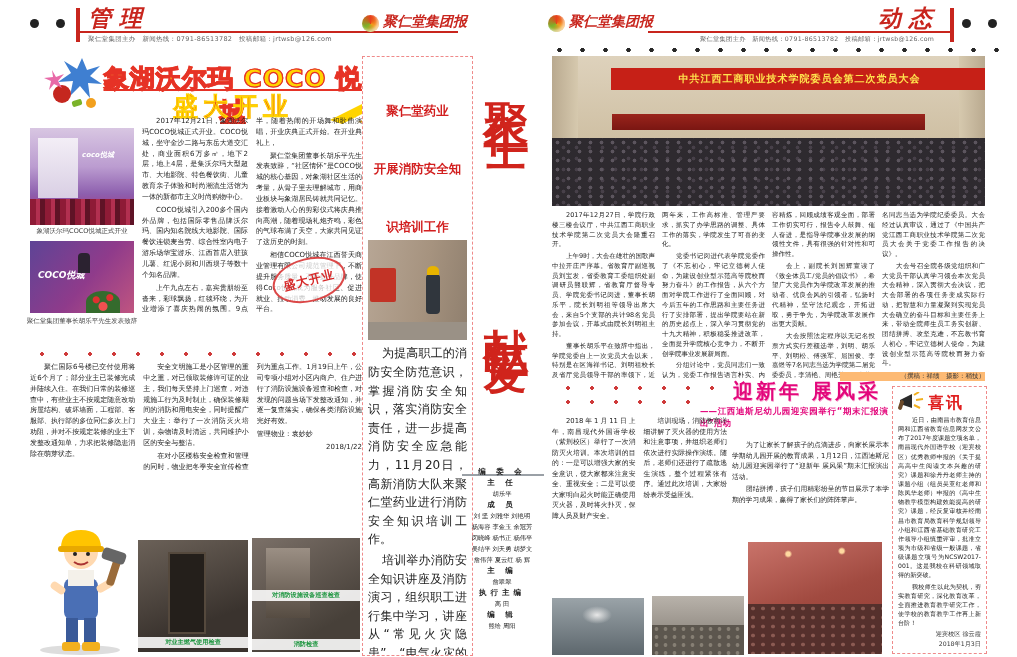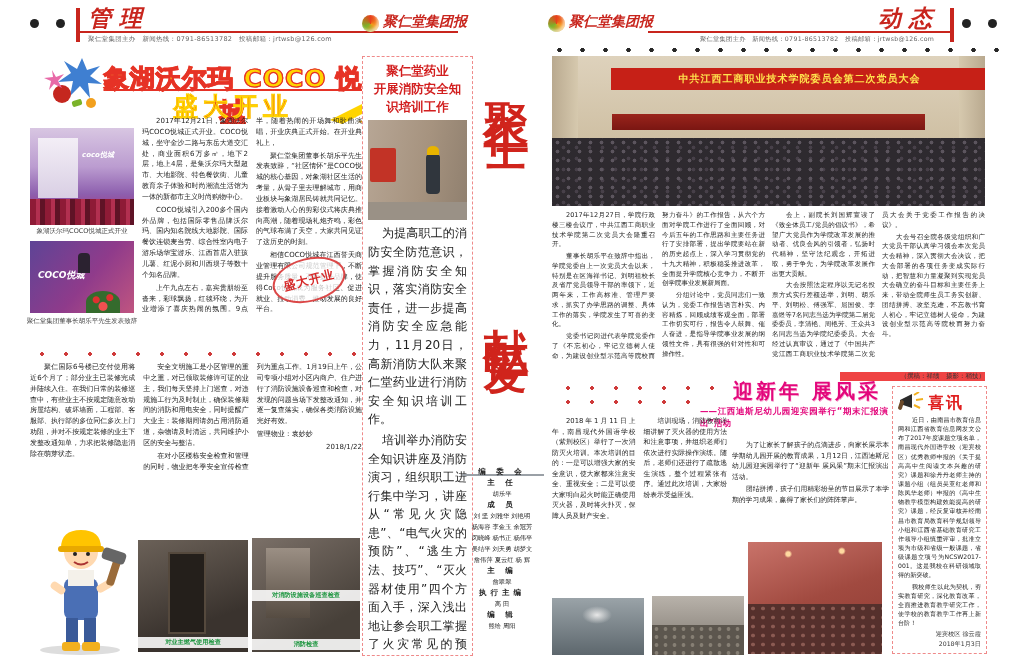--- a/index.html
+++ b/index.html
@@ -20,21 +20,21 @@
   .cols4{column-count:4;column-gap:7px;}
   .photo{position:absolute;overflow:hidden;}
   .cap{position:absolute;font-size:6.5px;color:#444;text-align:center;line-height:1.35;}
   .gcap{position:absolute;left:0;right:0;background:rgba(255,255,255,.88);color:#1e9640;
         font-size:6.2px;font-weight:bold;text-align:center;padding:1px 0;}
   .headline-yellow{font-weight:bold;color:#ffd400;-webkit-text-stroke:1.1px #e63226;
         text-shadow:0 0 1px #e63226;letter-spacing:1px;text-align:center;font-size:25px;}
   .headline-red{font-weight:bold;color:#e62222;letter-spacing:5px;text-align:center;font-size:25px;
         -webkit-text-stroke:.6px #ffd400;}
   .firebox{position:absolute;border:1.6px dashed #ef8a8a;background:#fff;padding:5px;box-sizing:border-box;overflow:hidden;}
-  .firetitle{color:#d21f1f;font-weight:bold;font-size:12.5px;text-align:center;line-height:1.45;}
+  .firetitle{color:#d21f1f;font-weight:bold;font-size:12.5px;text-align:center;line-height:1.45;margin-top:40px;}
   .motto{writing-mode:vertical-rl;text-orientation:upright;font-family:"DejaVu Serif",serif;
          color:#d0241c;font-weight:600;position:absolute;font-size:45px;line-height:1;}
   .board{font-size:6.3px;color:#222;text-align:center;line-height:11px;}
   .board .lbl{font-size:7.5px;letter-spacing:4px;font-weight:bold;}
   .stamp{position:absolute;border:2px solid rgba(214,40,40,.85);border-radius:50%;
          color:#d62828;font-weight:bold;font-size:12px;display:flex;align-items:center;
          justify-content:center;transform:rotate(-14deg);letter-spacing:1px;}
   .magenta-head{color:#e3077c;font-weight:bold;font-size:20px;letter-spacing:3px;
          text-shadow:.5px .5px 0 #f7a8cf;}
   .magenta-sub{color:#e3077c;font-weight:bold;font-size:8.5px;line-height:1.4;text-align:justify;}
@@ -101,21 +101,21 @@
     <p>上午九点左右，嘉宾贵朋纷至沓来，彩球飘扬，红毯环绕，为开业增添了喜庆热闹的氛围。9点半，随着热闹的开场舞和歌曲演唱，开业庆典正式开始。在开业典礼上，</p>
     <p>聚仁堂集团董事长胡乐平先生发表致辞，“社区情怀”是COCO悦城的核心基因，对象湖社区生活的考量，从骨子里去理解城市，用商业板块与象湖居民铸就共同记忆。接着激动人心的剪彩仪式将庆典推向高潮，随着现场礼炮齐鸣，彩色的气球布满了天空，大家共同见证了这历史的时刻。</p>
     <p>相信COCO悦城在江西誉天商业管理有限公司规范管理下，不断提升服务质量，不断提升品牌，使得Coco悦城成为服务社区、促进就业、拉动消费、推动发展的良好平台。</p>
   </div>
   <div class="stamp" style="left:272px;top:258px;width:70px;height:40px;background:rgba(255,255,255,.75);">盛大开业</div>
 
   <div class="abs dotrow-red" style="left:30px;top:351px;width:332px;height:6px;"></div>
 
   <div class="abs body cols3" style="left:30px;top:362px;width:332px;height:148px;">
     <p>聚仁国际6号楼已交付使用将近6个月了；部分业主已装修完成并陆续入住。在我们日常的装修巡查中，有些业主不按规定随意改动房屋结构、破坏墙面，工程部、客服部、执行部的多位同仁多次上门劝阻，并对不按规定装修的业主下发整改通知单，力求把装修隐患消除在萌芽状态。</p>
-    <p>安全文明施工是小区管理的重中之重，对已领取装修许可证的业主，我们每天坚持上门巡查，对违规施工行为及时制止，确保装修期间的消防和用电安全，同时提醒广大业主：装修期间请勿占用消防通道，杂物请及时清运，共同维护小区的安全与整洁。</p>
+    <p>安全文明施工是小区管理的重中之重，对已领取装修许可证的业主，我们每天坚持上门巡查，对违规施工行为及时制止，确保装修期间的消防和用电安全，同时提醒广大业主：举行了一次消防灭火培训，杂物请及时清运，共同维护小区的安全与整洁。</p>
     <p>在对小区楼栋安全检查和管理的同时，物业把冬季安全宣传检查列为重点工作。1月19日上午，公司专项小组对小区内商户、住户进行了消防设施设备巡查和检查，对发现的问题当场下发整改通知，并逐一复查落实，确保各类消防设施完好有效。</p>
     <p style="text-indent:0;">管理物业：袁妙妙</p>
     <p style="text-align:right;text-indent:0;">2018/1/22</p>
   </div>
 
   <svg class="abs" style="left:28px;top:512px;" width="105" height="143" viewBox="0 0 105 143">
     <ellipse cx="52" cy="138" rx="40" ry="5" fill="#ddd"></ellipse>
     <rect x="36" y="66" width="34" height="42" rx="8" fill="#4a6fb5"></rect>
     <rect x="40" y="58" width="26" height="16" fill="#f4f1ea"></rect>
     <circle cx="53" cy="40" r="17" fill="#ffd9b0"></circle>
@@ -203,28 +203,29 @@
     <div class="abs" style="right:0;top:0;width:26px;height:90px;background:linear-gradient(270deg,#b9a98f,#d6c9ae);"></div>
     <div class="abs banner-text" style="left:28px;top:12px;width:377px;height:22px;background:#c62017;line-height:22px;">
       <span>中共江西工商职业技术学院委员会第二次党员大会</span>
     </div>
     <div class="abs" style="left:60px;top:58px;width:313px;height:16px;background:linear-gradient(#9a241c,#7a1612);"></div>
     <div class="abs" style="left:0;bottom:0;width:433px;height:68px;background-color:#2e2a2f;background-image:radial-gradient(circle,#5c555e 1.6px,transparent 2.2px),radial-gradient(circle,#474049 1.6px,transparent 2.2px);background-size:11px 9px,13px 11px;background-position:0 0,5px 4px;"></div>
   </div>
 
   <div class="abs body cols4" style="left:552px;top:211px;width:433px;height:170px;font-size:6.5px;line-height:1.5;">
     <p>2017年12月27日，学院行政楼三楼会议厅，中共江西工商职业技术学院第二次党员大会隆重召开。</p>
+    <p>上午9时，大会在雄壮的国歌声中拉开庄严序幕。省教育厅副巡视员刘宝发，省委教育工委组织处副调研员熊联辉，省教育厅督导专员、学院党委书记闵进，董事长胡乐平，院长刘明祖等领导出席大会，来自5个支部的共计98名党员参加会议，开幕式由院长刘明祖主持。</p>
     <p>董事长胡乐平在致辞中指出，学院党委自上一次党员大会以来，特别是在区海祥书记、刘明祖校长及省厅党员领导干部的率领下，近两年来，工作高标准、管理严要求，抓实了办学思路的调整、具体工作的落实，学院发生了可喜的变化。</p>
     <p>党委书记闵进代表学院党委作了《不忘初心，牢记立德树人使命，为建设创业型示范高等院校而努力奋斗》的工作报告，从六个方面对学院工作进行了全面回顾，对今后五年的工作思路和主要任务进行了安排部署，提出学院要站在新的历史起点上，深入学习贯彻党的十九大精神，积极稳妥推进改革，全面提升学院核心竞争力，不断开创学院事业发展新局面。</p>
     <p>分组讨论中，党员同志们一致认为，党委工作报告语言朴实、内容精炼，回顾成绩客观全面，部署工作切实可行，报告令人鼓舞、催人奋进，是指导学院事业发展的纲领性文件，具有很强的针对性和可操作性。</p>
     <p>会上，副院长刘国辉宣读了《致全体员工/党员的倡议书》，希望广大党员作为学院改革发展的推动者、优良会风的引领者，弘扬时代精神，坚守法纪观念，开拓进取，勇于争先，为学院改革发展作出更大贡献。</p>
     <p>大会按照法定程序以无记名投票方式实行差额选举，刘明、胡乐平、刘明松、傅强军、屈国俊、李嘉煜等7名同志当选为学院第二届党委委员，李清艳、周艳芳、王众共3名同志当选为学院纪委委员。大会经过认真审议，通过了《中国共产党江西工商职业技术学院第二次党员大会关于党委工作报告的决议》。</p>
     <p>大会号召全院各级党组织和广大党员干部认真学习领会本次党员大会精神，深入贯彻大会决议，把大会部署的各项任务变成实际行动，把智慧和力量凝聚到实现党员大会确立的奋斗目标和主要任务上来，带动全院师生员工务实创新、团结拼搏、攻坚克难，不忘教书育人初心，牢记立德树人使命，为建设创业型示范高等院校而努力奋斗。</p>
   </div>
-  <div class="abs" style="left:840px;top:372px;width:145px;font-size:6.5px;text-align:right;color:#333;background:#ef4444;">（撰稿：祥绩　摄影：稍技）</div>
+  <div class="abs" style="left:840px;top:372px;width:145px;font-size:6.5px;text-align:right;color:#333;background:#fdba74;">（撰稿：祥绩　摄影：稍技）</div>
 
   <div class="abs dotrow-red" style="left:556px;top:385px;width:172px;height:6px;"></div>
   <div class="abs dotrow-red" style="left:556px;top:399px;width:144px;height:6px;"></div>
   <div class="abs magenta-head" style="left:733px;top:378px;">迎新年 展风采</div>
   <div class="abs magenta-sub" style="left:700px;top:406px;width:188px;">——江西迪斯尼幼儿园迎宾园举行“期末汇报演出”活动</div>
 
   <div class="abs body cols2" style="left:552px;top:416px;width:175px;height:178px;font-size:6.8px;">
     <p>2018年1月11日上午，南昌现代外国语学校（紫荆校区）举行了一次消防灭火培训。本次培训的目的：一是可以增强大家的安全意识，使大家都来注意安全、重视安全；二是可以使大家明白起火时能正确使用灭火器，及时将火扑灭，保障人员及财产安全。</p>
     <p>培训现场，消防教官详细讲解了灭火器的使用方法和注意事项，并组织老师们依次进行实际操作演练。随后，老师们还进行了疏散逃生演练，整个过程紧张有序。通过此次培训，大家纷纷表示受益匪浅。</p>
   </div>

